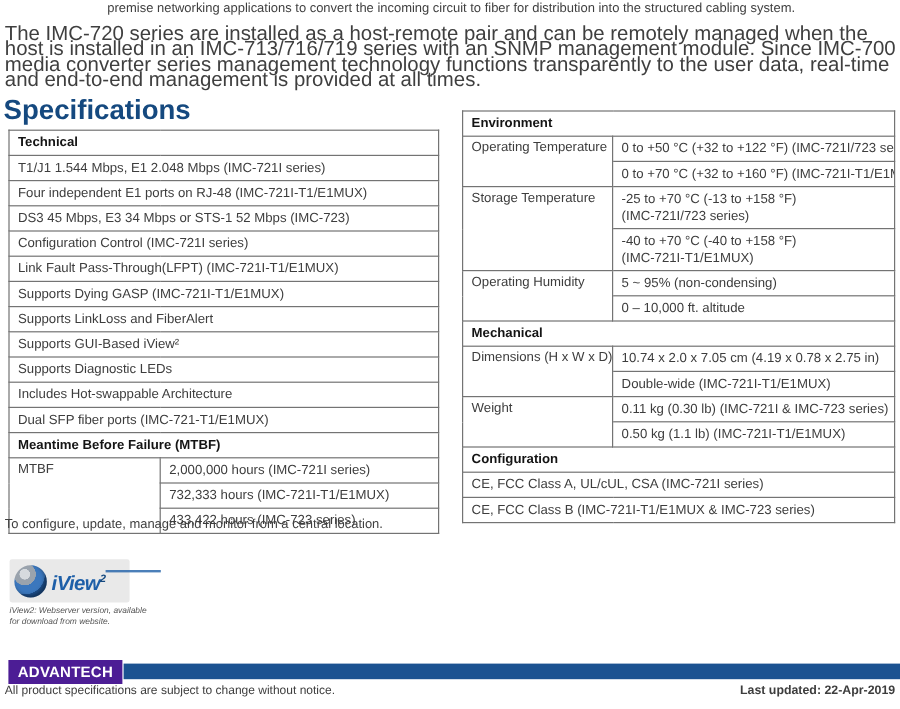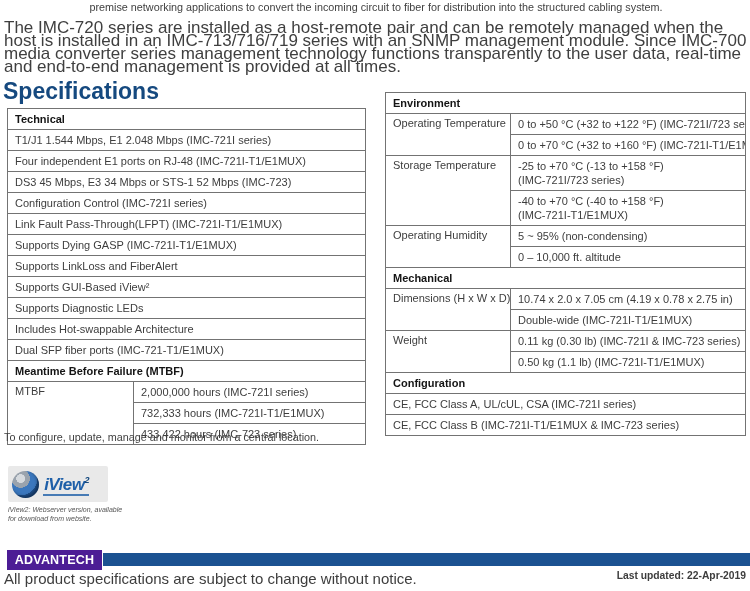--- a/index.html
+++ b/index.html
@@ -27,31 +27,31 @@
 
   
   .footnote { position:absolute; left:4px; top:431px; font-size:10.8px; line-height:13.5px; color:#3f3f3f; }
 
   
   .iview-box { position:absolute; left:8px; top:466px; width:100px; height:36px; background:#e9e9e9; border-radius:2px;
                display:flex; align-items:center; gap:4px; padding:2px 4px; box-sizing:border-box; }
   .globe { width:27px; height:27px; border-radius:50%; flex:0 0 auto;
            background: radial-gradient(circle at 32% 28%, #d6dade 0 16%, #9aa3ad 17% 34%, #3b77bd 35% 62%, #1d4f8c 63% 100%);
            box-shadow: inset -2px -2px 3px rgba(0,0,0,0.35); }
-  .iview-text { display:flex; flex-direction:column;align-items:flex-end; }
+  .iview-text { display:flex; flex-direction:row; }
   .iview-word { color:#1E5FA8; font-weight:bold; font-style:italic; font-size:17px; line-height:17px; letter-spacing:-0.5px; }
   .iview-word sup { font-size:9px; vertical-align:super; color:#15497F; }
   .iview-tagline { margin-top:1px; width:46px; height:2px; background:#1E5FA8; opacity:0.8; }
   .iview-caption { position:absolute; left:8px; top:506px; width:118px; font-size:7px; font-style:italic; color:#555; line-height:8.5px; }
 
   
   .footer-bar  { position:absolute; left:103px; top:553px; width:647px; height:13px; background:#1B5291; }
   .footer-logo { position:absolute; left:7px; top:550px; width:95px; height:20px; background:#4c1d95; color:#ffffff;
                  display:flex; align-items:center; justify-content:center; font-weight:bold; font-size:12.5px; letter-spacing:0.2px; }
-  .footer-note    { position:absolute; left:4px;  top:570px; font-size:15px; color:#3d3d3d; }
+  .footer-note    { position:absolute; left:4px;  top:570px; font-size:10px; color:#3d3d3d; }
   .footer-updated { position:absolute; right:4px; top:570px; font-size:10.3px; color:#3d3d3d;font-weight:bold; }
 </style>
 </head>
 <body>
 
 <div class="page">
 
   <div class="intro-line1">premise networking applications to convert the incoming circuit to fiber for distribution into the structured cabling system.</div>
   <div class="intro-para">The IMC-720 series are installed as a host-remote pair and can be remotely managed when the host is installed in an IMC-713/716/719 series with an SNMP management module. Since IMC-700 media converter series management technology functions transparently to the user data, real-time and end-to-end management is provided at all times.</div>
 

